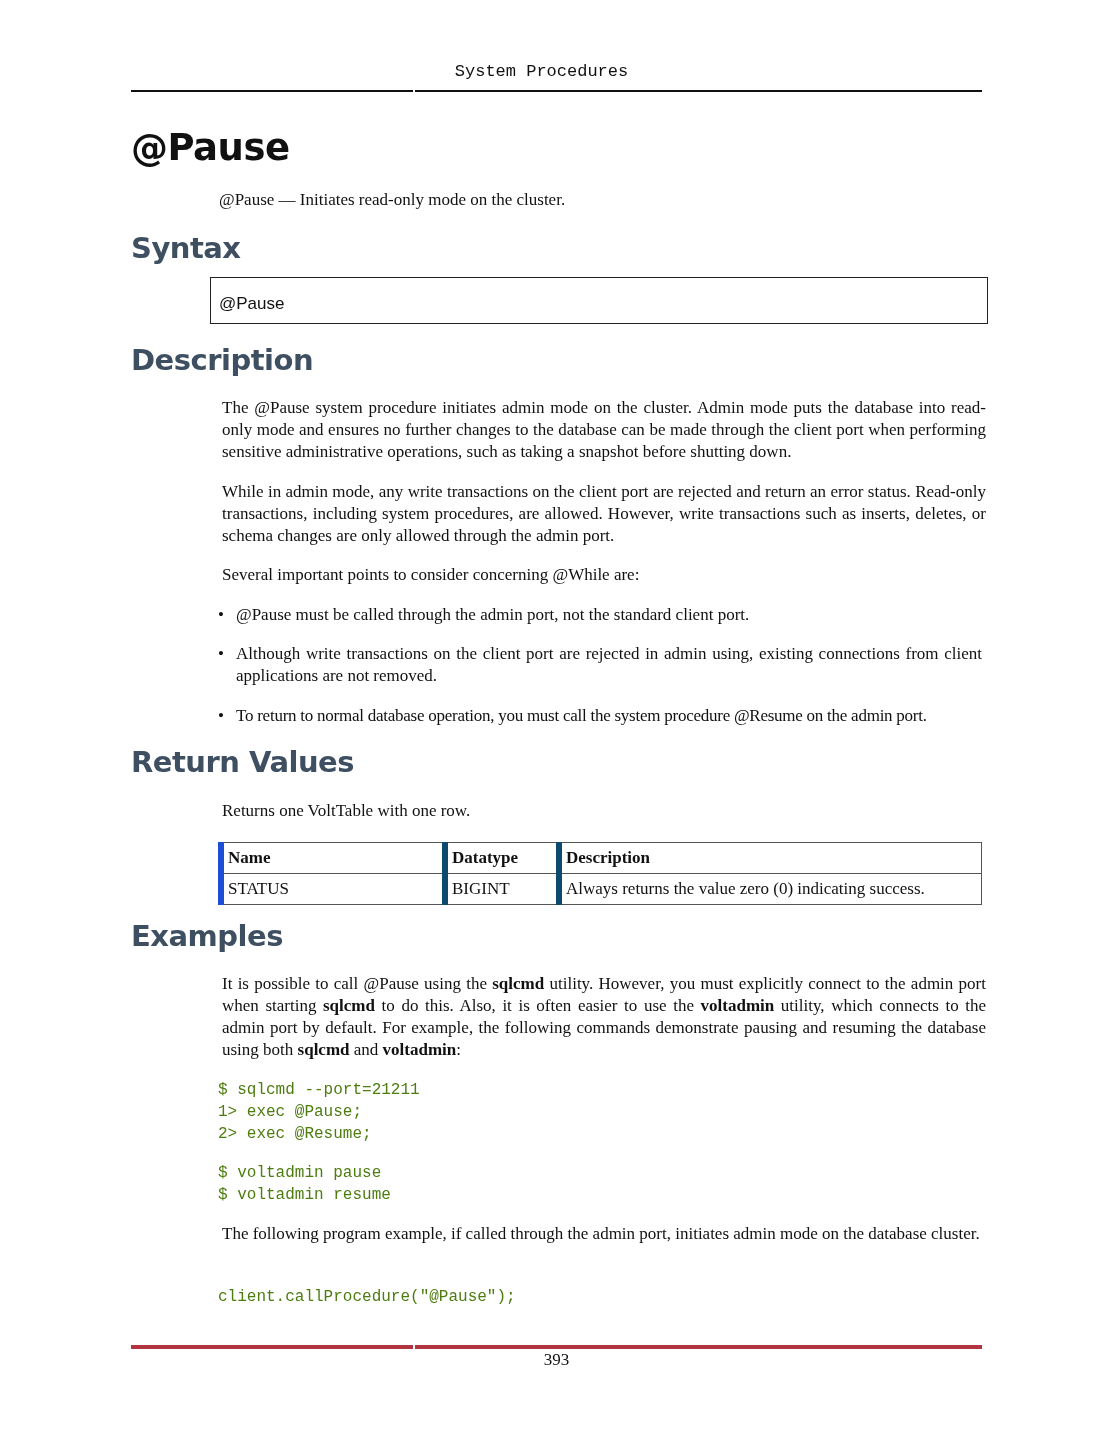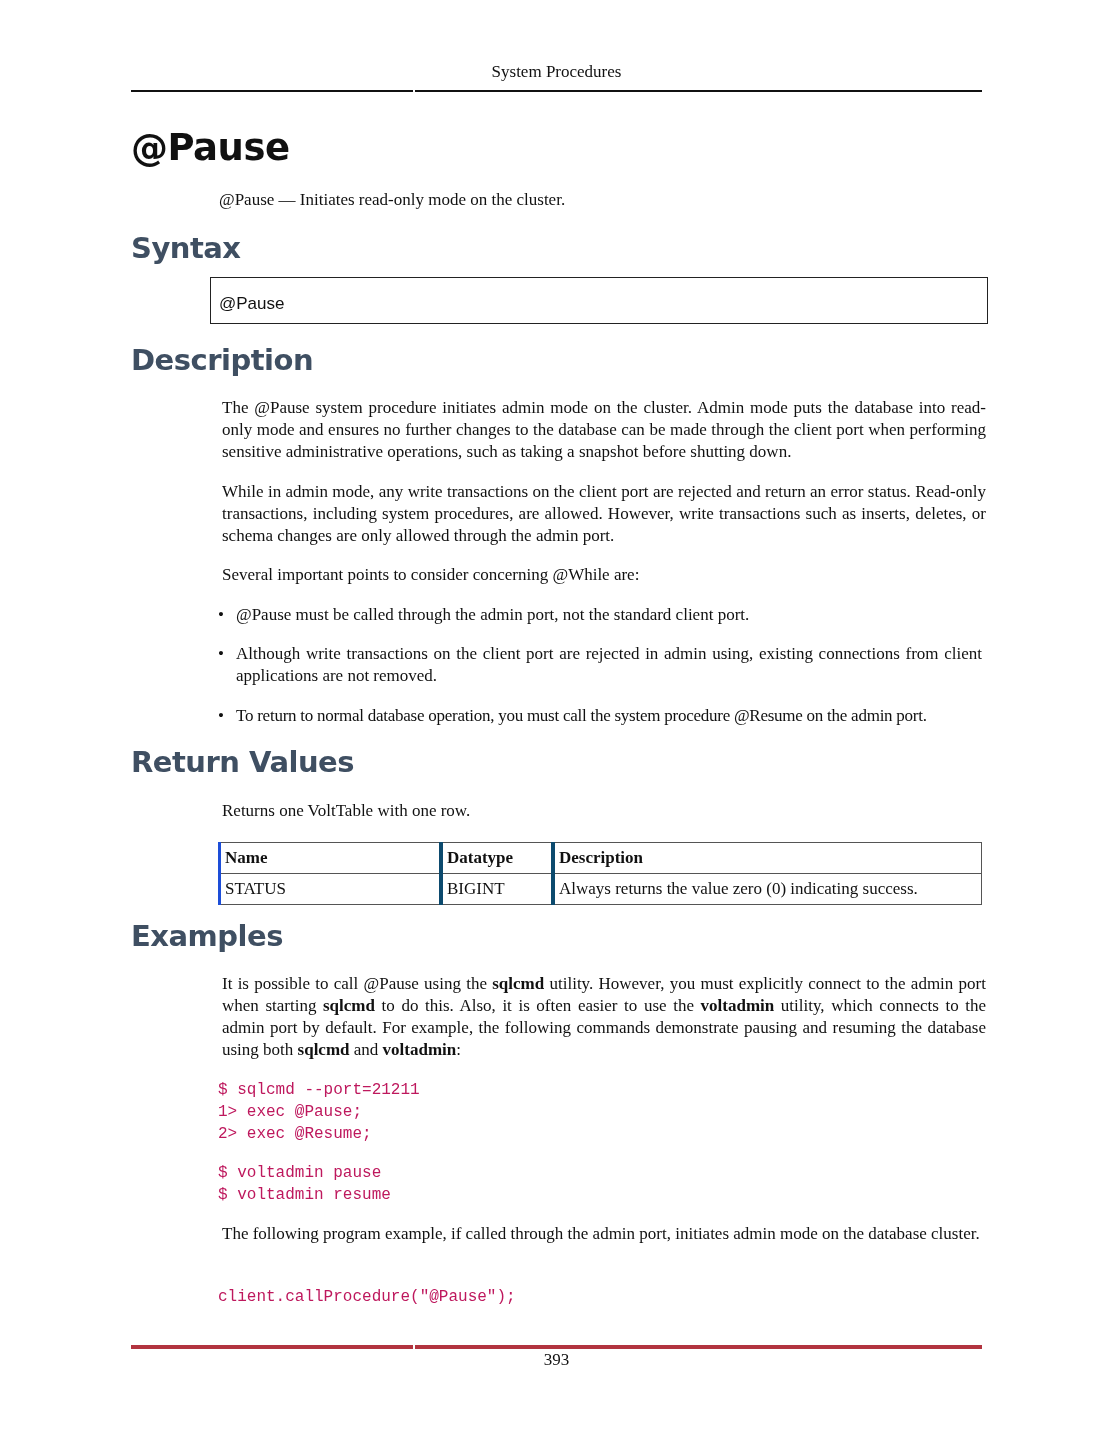--- a/index.html
+++ b/index.html
@@ -1,43 +1,43 @@
 <!DOCTYPE html>
 <html><head>
 <meta charset="utf-8">
 <style>
   html, body { margin: 0; padding: 0; background: #ffffff; }
   body { width: 1113px; height: 1440px; position: relative; overflow: hidden;
          font-family: "Liberation Serif", serif; color: #111; }
-  .page-header { position: absolute; left: 131px; top: 62px; width: 851px; text-align: center;
-                 font-size: 17px; }
+  .page-header { position: absolute; left: 116px; top: 62px; width: 851px; text-align: center;
+                 font-size: 17px; font-family: Liberation Mono, monospace; }
   .rule-top { position: absolute; left: 131px; top: 90px; width: 851px; height: 2px; background: #111; }
   .rule-top .gap, .rule-bot .gap { position: absolute; left: 282px; top: 0; width: 2px; height: 100%; background: #fff; }
   .h1 { position: absolute; left: 131px; top: 126px; font-family: "DejaVu Sans", sans-serif;
         font-weight: bold; font-size: 37px; color: #111; letter-spacing: -0.5px; margin: 0; }
   .refname { position: absolute; left: 219px; top: 190px; font-size: 17px; }
   .h2 { position: absolute; left: 131px; font-family: "DejaVu Sans", sans-serif; font-weight: bold;
         font-size: 29px; color: #3f4f62; margin: 0; letter-spacing: -0.5px; }
   .synopsis { position: absolute; left: 210px; top: 277px; width: 778px; height: 47px;
               border: 1px solid #222; box-sizing: border-box; }
   .synopsis span { position: absolute; left: 8px; top: 16px; font-family: "Liberation Sans", sans-serif; font-size: 17px; }
   .para { position: absolute; left: 222px; width: 764px; font-size: 17px; line-height: 22px;
           text-align: justify; margin: 0; }
   .bullet { position: absolute; left: 218px; width: 764px; font-size: 17px; line-height: 22px; }
   .bullet .dot { position: absolute; left: 0; top: 0; }
   .bullet .btext { position: absolute; left: 18px; width: 746px; text-align: justify; }
   table.rv { position: absolute; left: 218px; top: 842px; width: 764px; border-collapse: collapse;
              font-size: 17px; }
   table.rv th, table.rv td { border-top: 1px solid #555; border-bottom: 1px solid #555;
              text-align: left; padding: 4px 4px 5px 4px; height: 21px; }
-  table.rv th + th, table.rv td + td { border-left: 4px solid #0c4a6e; }
+  table.rv th + th, table.rv td + td { border-left: 6px solid #0c4a6e; }
   table.rv th:last-child, table.rv td:last-child { border-right: 1px solid #555; }
-  table.rv th:first-child, table.rv td:first-child { border-left: 3px solid #1d4ed8; }
+  table.rv th:first-child, table.rv td:first-child { border-left: 6px solid #1d4ed8; }
   .code { position: absolute; left: 218px; font-family: "Liberation Mono", monospace; font-size: 16px;
-          line-height: 22px; color: #be185d; white-space: pre; margin: 0; }
+          line-height: 22px; color: #4d7c0f; white-space: pre; margin: 0; }
   .rule-bot { position: absolute; left: 131px; top: 1345px; width: 851px; height: 4px; background: #b2343f; }
   .page-num { position: absolute; left: 131px; top: 1350px; width: 851px; text-align: center; font-size: 17px; }
   b { font-weight: bold; }
 </style>
 </head>
 <body>
 
 <div class="page-header">System Procedures</div>
 <div class="rule-top">
     <div class="gap"></div>

